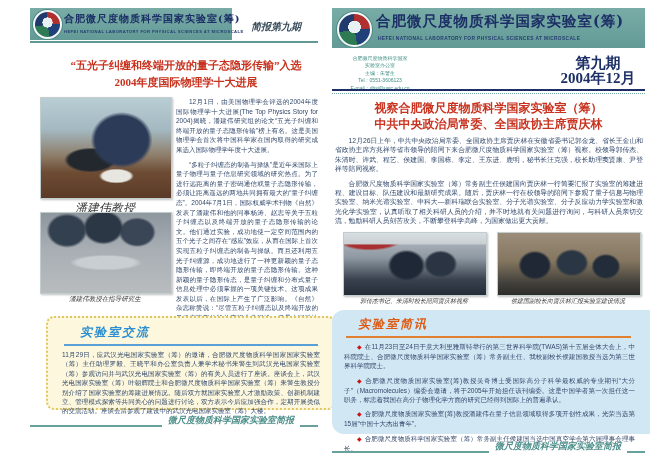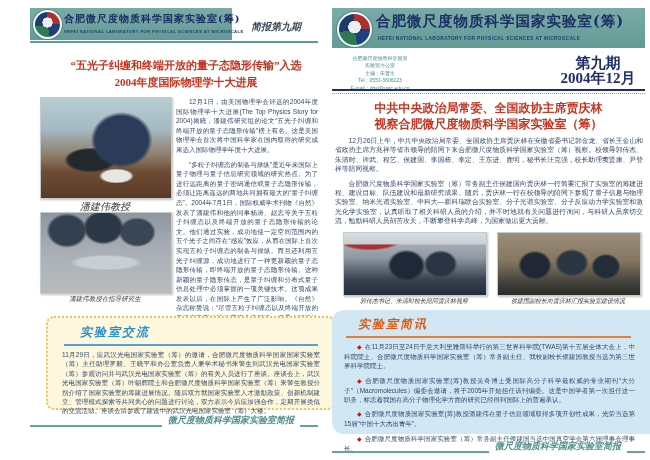--- a/index.html
+++ b/index.html
@@ -129,21 +129,21 @@
     </div>
     <div class="abs issue-label" style="left:236px;top:20px;width:80px;text-align:center;font-size:10px;">简报第九期</div>
     <div class="abs rule-teal" style="left:30px;top:41px;width:288px;height:2px;"></div>
 
     <div class="abs headline" style="left:36px;top:57px;width:300px;font-size:11px;line-height:17px;">
       <div>“五光子纠缠和终端开放的量子态隐形传输”入选</div>
       <div>2004年度国际物理学十大进展</div>
     </div>
 
     <div class="abs photo photo1" style="left:40px;top:97px;width:130px;height:100px;"></div>
-    <div class="abs caption" style="left:40px;top:200px;width:130px;font-size:10px;">潘建伟教授</div>
+    <div class="abs caption" style="left:40px;top:200px;width:130px;font-size:12px;text-decoration:underline;">潘建伟教授</div>
     <div class="abs photo photo2" style="left:40px;top:212px;width:130px;height:80px;"></div>
     <div class="abs caption" style="left:40px;top:295px;width:130px;font-size:6.5px;">潘建伟教授在指导研究生</div>
 
     <div class="abs bodytext" style="left:176px;top:97px;width:142px;font-size:6.5px;line-height:9.6px;">
       <p>12月1日，由美国物理学会评选的2004年度国际物理学十大进展(The Top Physics Story for 2004)揭晓，潘建伟研究组的论文“五光子纠缠和终端开放的量子态隐形传输”榜上有名。这是美国物理学会首次将中国科学家在国内取得的研究成果选入国际物理学年度十大进展。</p>
       <p>“多粒子纠缠态的制备与操纵”是近年来国际上量子物理与量子信息研究领域的研究热点。为了进行远距离的量子密码通信或量子态隐形传输，必须让距离遥远的两地共同拥有最大的“量子纠缠态”。2004年7月1日，国际权威学术刊物《自然》发表了潘建伟和他的同事杨涛、赵志等关于五粒子纠缠态以及终端开放的量子态隐形传输的论文。他们通过实验，成功地使一定空间范围内的五个光子之间存在“感应”效应，从而在国际上首次实现五粒子纠缠态的制备与操纵。而且还利用五光子纠缠源，成功地进行了一种更新颖的量子态隐形传输，即终端开放的量子态隐形传输。这种新颖的量子隐形传态，是量子纠缠和分布式量子信息处理中必须掌握的一项关键技术。这项成果发表以后，在国际上产生了广泛影响。《自然》杂志称赞说：“尽管五粒子纠缠态以及终端开放的量子态隐形传输的实现非常困难，但是中国科技大学潘建伟教授和他的同事完成了这一壮举，他们的实验方法将在量子计算和网络化的量子通信中有重要的应用。”</p>
       <p>这成果得到欧洲物理学会、美国物理学会的高度评价，并入选这两个协会2004年度十大物理学进展。</p>
     </div>
 
     <div class="abs cream-box" style="left:28px;top:316px;width:286px;height:90px;">
@@ -175,22 +175,22 @@
       <div>E-mail：dbsj@ustc.edu.cn</div>
     </div>
     <div class="abs issue-no" style="left:228px;top:56px;width:90px;font-size:15px;line-height:15px;">
       <div>第九期</div>
       <div>2004年12月</div>
     </div>
     <div class="abs rule-navy" style="left:7px;top:89px;width:313px;height:2px;"></div>
     <div class="abs rule-dotted" style="left:7px;top:93px;width:313px;height:0;"></div>
 
     <div class="abs headline" style="left:7px;top:100px;width:313px;font-size:12px;line-height:16px;">
+      <div>视察合肥微尺度物质科学国家实验室（筹）</div>
       <div>中共中央政治局常委、全国政协主席贾庆林</div>
-      <div>视察合肥微尺度物质科学国家实验室（筹）</div>
     </div>
 
     <div class="abs bodytext" style="left:10px;top:136px;width:308px;font-size:6.8px;line-height:9.4px;">
       <p>12月26日上午，中共中央政治局常委、全国政协主席贾庆林在安徽省委书记郭金龙、省长王金山和省政协主席方兆祥等省市领导的陪同下来合肥微尺度物质科学国家实验室（筹）视察。校领导郭传杰、朱清时、许武、程艺、侯建国、李国栋、李定、王东进、鹿明，秘书长汪克强，校长助理窦贤康、尹登祥等陪同视察。</p>
       <p>合肥微尺度物质科学国家实验室（筹）常务副主任侯建国向贾庆林一行简要汇报了实验室的筹建进程、建设目标、队伍建设和最新研究成果。随后，贾庆林一行在校领导的陪同下参观了量子信息与物理实验室、纳米光谱实验室、中科大—新科瑞联合实验室、分子光谱实验室、分子反应动力学实验室和激光化学实验室，认真听取了相关科研人员的介绍，并不时地就有关问题进行询问，与科研人员亲切交流，勉励科研人员刻苦攻关，不断攀登科学高峰，为国家做出更大贡献。</p>
     </div>
 
     <div class="abs photo photoR1" style="left:18px;top:232px;width:142px;height:62px;"></div>
     <div class="abs photo photoR2" style="left:172px;top:232px;width:142px;height:62px;"></div>
     <div class="abs caption" style="left:18px;top:297px;width:142px;font-size:6px;">郭传杰书记、朱清时校长陪同贾庆林视察</div>

